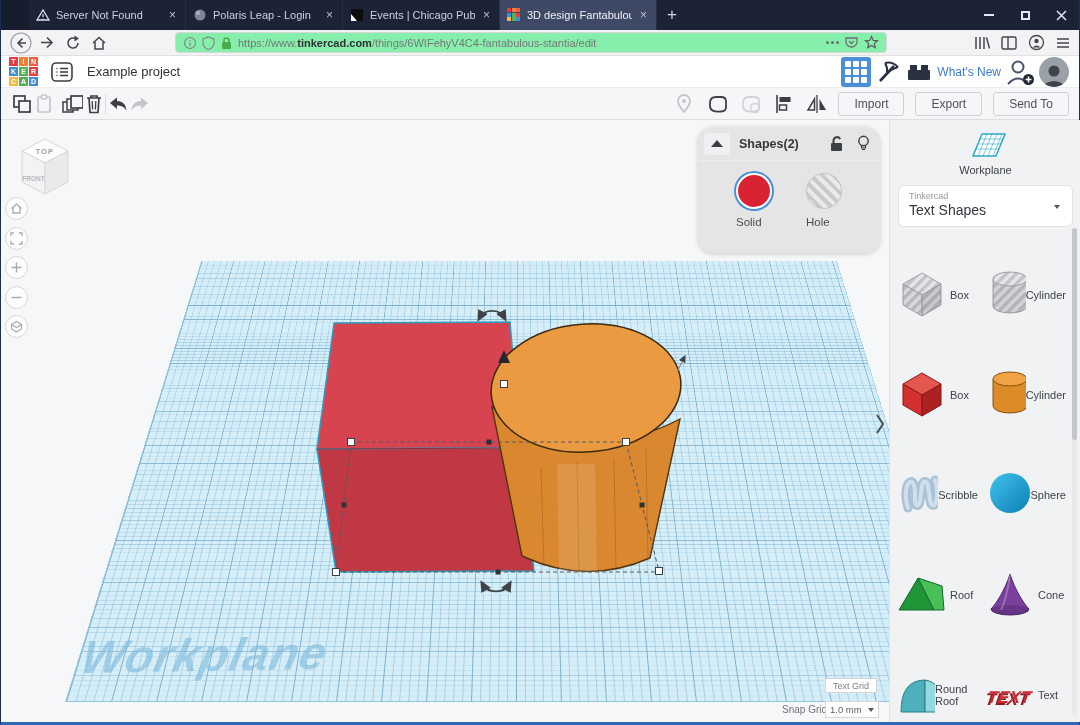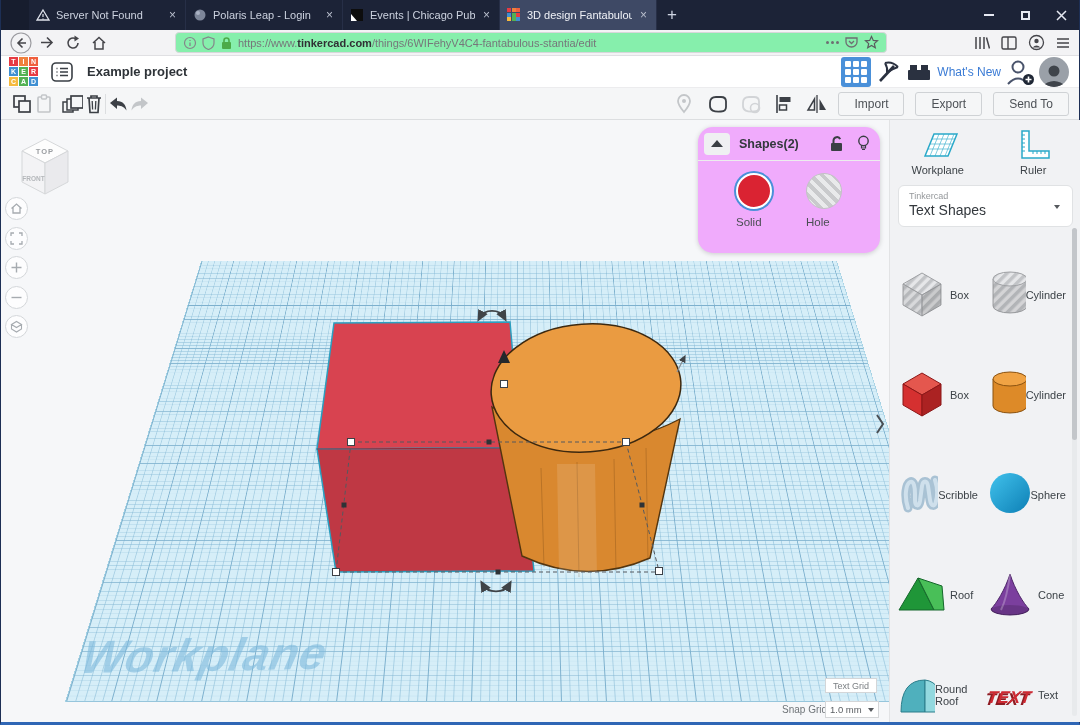--- a/index.html
+++ b/index.html
@@ -29,21 +29,21 @@
 .dots{display:flex;gap:2px}
 .dots i{width:3px;height:3px;border-radius:50%;background:#6e6e72}
 .ub-right{margin-left:auto;display:flex;align-items:center;gap:10px}
 
 .appheader{height:32px;background:#fff;display:flex;align-items:center;padding:0 10px 0 8px;border-bottom:1px solid #ececee}
 .logo{display:grid;grid-template-columns:repeat(3,9px);grid-auto-rows:9px;gap:1px}
 .logo span{display:flex;align-items:center;justify-content:center;color:#fff;font-size:7px;font-weight:bold}
 .logo span:nth-child(1){background:#e63b43}.logo span:nth-child(2){background:#f07f3c}.logo span:nth-child(3){background:#ef5f3e}
 .logo span:nth-child(4){background:#3f8fd2}.logo span:nth-child(5){background:#52b153}.logo span:nth-child(6){background:#e63b43}
 .logo span:nth-child(7){background:#f6b93d}.logo span:nth-child(8){background:#52b153}.logo span:nth-child(9){background:#3f8fd2}
-.project-title{font-size:13px;font-weight:bold;color:#2e3338;margin-left:14px}
+.project-title{font-size:13px;font-weight:normal;color:#2e3338;margin-left:14px}
 .hdr-right{margin-left:auto;display:flex;align-items:center;gap:4px}
 .grid-btn{width:30px;height:30px;background:#4a90d9;border-radius:3px;display:grid;grid-template-columns:repeat(3,6px);grid-auto-rows:6px;gap:2px;place-content:center}
 .grid-btn i{background:#fff;border-radius:1px}
 .whatsnew{font-size:12px;color:#3a7bd5}
 .avatar{width:30px;height:30px;border-radius:50%;background:#9aa0a8;display:flex;align-items:flex-end;justify-content:center;overflow:hidden}
 
 .toolbar{height:32px;background:#f5f6f7;border-bottom:1px solid #dcdee0;display:flex;align-items:center;padding:0 10px;}
 .tdiv{width:1px;height:20px;background:#dcdee0}
 .tbico{width:22px;height:22px;display:flex;align-items:center;justify-content:center}
 .tb-right{margin-left:auto;display:flex;align-items:center;gap:11px}
@@ -62,21 +62,21 @@
  color:rgba(125,185,220,.6);letter-spacing:1px;transform:skewX(-14deg) rotate(-1deg)}
 .scene{position:absolute;left:0;top:0}
 .viewcube{position:absolute;left:16px;top:10px}
 .circle-btn{position:absolute;left:4px;width:23px;height:23px;border-radius:50%;background:#fdfdfe;border:1px solid #d3d6d9;display:flex;align-items:center;justify-content:center}
 .chevron{position:absolute;left:872px;top:284px;width:14px;height:40px;display:flex;align-items:center;justify-content:center}
 .editgrid{position:absolute;left:824px;top:558px;width:52px;height:15px;background:#fff;border:1px solid #d4d6d8;font-size:9px;color:#7c8084;display:flex;align-items:center;justify-content:center}
 .snaplabel{position:absolute;left:781px;top:584px;font-size:10px;color:#6f7478}
 .snapbox{position:absolute;left:824px;top:581px;width:54px;height:17px;background:#fff;border:1px solid #d4d6d8;font-size:9.5px;color:#5c6064;display:flex;align-items:center;justify-content:space-between;padding:0 4px}
 .caret{width:0;height:0;border-left:3.5px solid transparent;border-right:3.5px solid transparent;border-top:4px solid #55595d}
 
-.inspector{position:absolute;left:697px;top:7px;width:182px;height:126px;background:#f0abfc;border-radius:15px;box-shadow:0 1px 5px rgba(0,0,0,.18)}
+.inspector{position:absolute;left:697px;top:7px;width:182px;height:126px;background:#e5e5e5;border-radius:15px;box-shadow:0 1px 5px rgba(0,0,0,.18)}
 .insp-head{height:34px;display:flex;align-items:center;padding:0 10px 0 6px;border-bottom:1px solid #eceded}
 .collapse-btn{width:26px;height:22px;background:#eff0f2;border-radius:4px;display:flex;align-items:center;justify-content:center;margin-right:9px}
 .tri-up{width:0;height:0;border-left:6px solid transparent;border-right:6px solid transparent;border-bottom:7px solid #3a3f44}
 .insp-title{font-size:12.5px;font-weight:bold;color:#33383d;flex:1}
 .insp-body{display:flex;justify-content:center;gap:34px;padding-top:12px}
 .swatch{display:flex;flex-direction:column;align-items:flex-start}
 .sw-circle{width:36px;height:36px;border-radius:50%}
 .sw-solid{background:#da2332;border:2px solid #fff;box-shadow:0 0 0 2px #4a90d9}
 .sw-hole{background:repeating-linear-gradient(45deg,#c9cacc 0 4px,#e9eaeb 4px 8px);border:1px solid #c2c3c5}
 .sw-label{font-size:11.5px;color:#4a4f54;margin-top:7px}
@@ -543,27 +543,20 @@
 
     <div class="sidebar">
       <div class="tile-row">
         <div class="tool-tile">
           <svg width="42" height="36">
             <path d="M8,30 L17,8 H40 L31,30 Z" fill="#fff" stroke="#2aa9c9" stroke-width="1.5"></path>
             <path d="M22,8 L13,30 M27,8 L18,30 M32,8 L23,30 M37,8 L28,30 M15,13 H38 M13,18 H36 M11,23 H34" stroke="#2aa9c9" stroke-width="0.6" fill="none"></path>
           </svg>
           <span class="tool-label">Workplane</span>
         </div>
-        <div class="tool-tile">
-          <svg width="40" height="36">
-            <path d="M9,5 H16 V25 H36 V32 H9 Z" fill="#fff" stroke="#2aa9c9" stroke-width="1.5"></path>
-            <path d="M9,9 H12 M9,13 H12 M9,17 H12 M9,21 H12 M9,25 H12 M20,28 V25 M24,28 V25 M28,28 V25 M32,28 V25" stroke="#2aa9c9" stroke-width="1" fill="none"></path>
-          </svg>
-          <span class="tool-label">Ruler</span>
-        </div>
       </div>
 
       <div class="libbox">
         <div class="lib-brand">Tinkercad</div>
         <div class="lib-name">Text Shapes</div>
         <span class="caret lib-caret"></span>
       </div>
 
       <div class="shapes-grid">
         <div class="shape-tile">

